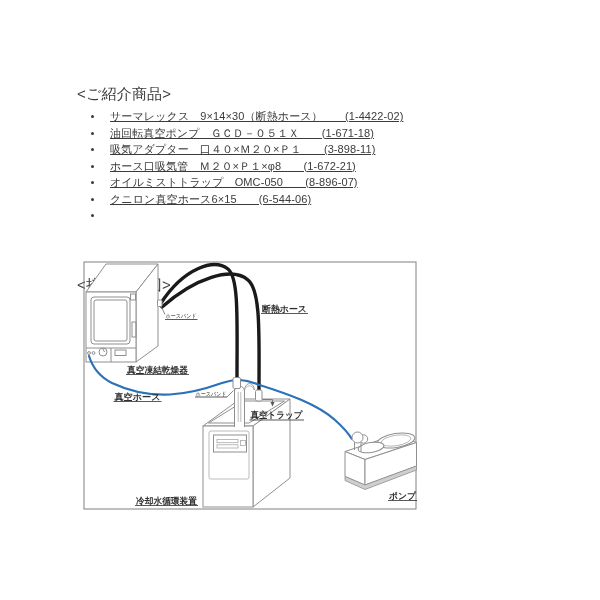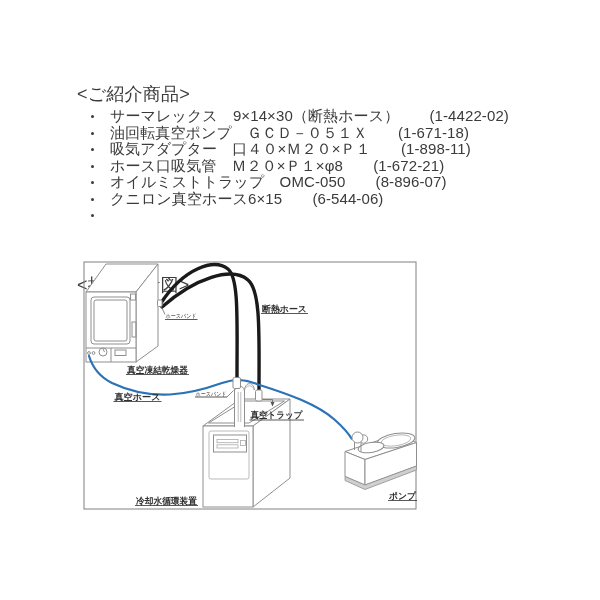--- a/index.html
+++ b/index.html
@@ -2,30 +2,30 @@
 <html style="--text-color: #3b3b3b; --hose-insulated: #1a1a1a; --hose-vacuum: #2b72b8; --equipment-line: #8f8f8f; --border: #808080; --label: #2f2f2f;"><head>
 <meta charset="utf-8">
 <style>
   html,body{margin:0;padding:0;}
   body{
     width:600px;height:600px;background:#ffffff;overflow:hidden;position:relative;
     font-family:"Liberation Sans","DejaVu Sans",sans-serif;
     color:var(--text-color,#3b3b3b);
   }
   .heading{
-    position:absolute;left:77px;font-size:18px;line-height:14px;letter-spacing:0.2px;white-space:pre;
+    position:absolute;left:77px;font-size:15px;line-height:14px;letter-spacing:0.2px;white-space:pre;
   }
   #products-heading{top:87px;}
   #diagram-heading{top:246px;margin-top:32px;}
   ul.plist{
     position:absolute;left:88px;top:108px;margin:0;padding:0;list-style:none;
   }
   ul.plist li{
     position:relative;padding-left:22px;height:16.5px;line-height:16.5px;
-    font-size:15px;white-space:pre;letter-spacing:0.1px;
+    font-size:11px;white-space:pre;letter-spacing:0.1px;text-decoration:underline;
   }
   ul.plist li .dot{
     position:absolute;left:3px;top:7px;width:3.4px;height:3.4px;border-radius:50%;
     background:var(--text-color,#3b3b3b);
   }
   svg#diagram{position:absolute;left:0;top:0;}
   
   .bord{fill:none;stroke:var(--border,#808080);stroke-width:1;}
   .eq{fill:none;stroke:var(--equipment-line,#8f8f8f);stroke-width:1;}
   .eqf{fill:#ffffff;stroke:var(--equipment-line,#8f8f8f);stroke-width:1;}
@@ -39,21 +39,21 @@
   .arw{fill:#555555;stroke:none;}
 </style>
 </head>
 <body>
 
 <div class="heading" id="products-heading">&lt;ご紹介商品&gt;</div>
 
 <ul class="plist">
   <li><span class="dot"></span><span>サーマレックス　9×14×30（断熱ホース）　　(1-4422-02)</span></li>
   <li><span class="dot"></span><span>油回転真空ポンプ　ＧＣＤ－０５１Ｘ　　(1-671-18)</span></li>
-  <li><span class="dot"></span><span>吸気アダプター　口４０×Ｍ２０×Ｐ１　　(1-898-11)</span></li>
+  <li><span class="dot"></span><span>吸気アダプター　口４０×Ｍ２０×Ｐ１　　(3-898-11)</span></li>
   <li><span class="dot"></span><span>ホース口吸気管　Ｍ２０×Ｐ１×φ8　　(1-672-21)</span></li>
   <li><span class="dot"></span><span>オイルミストトラップ　OMC-050　　(8-896-07)</span></li>
   <li><span class="dot"></span><span>クニロン真空ホース6×15　　(6-544-06)</span></li>
   <li><span class="dot"></span></li>
 </ul>
 
 <div class="heading" id="diagram-heading">&lt;接続参考図&gt;</div>
 
 <svg id="diagram" width="600" height="600" viewBox="0 0 600 600">
 

